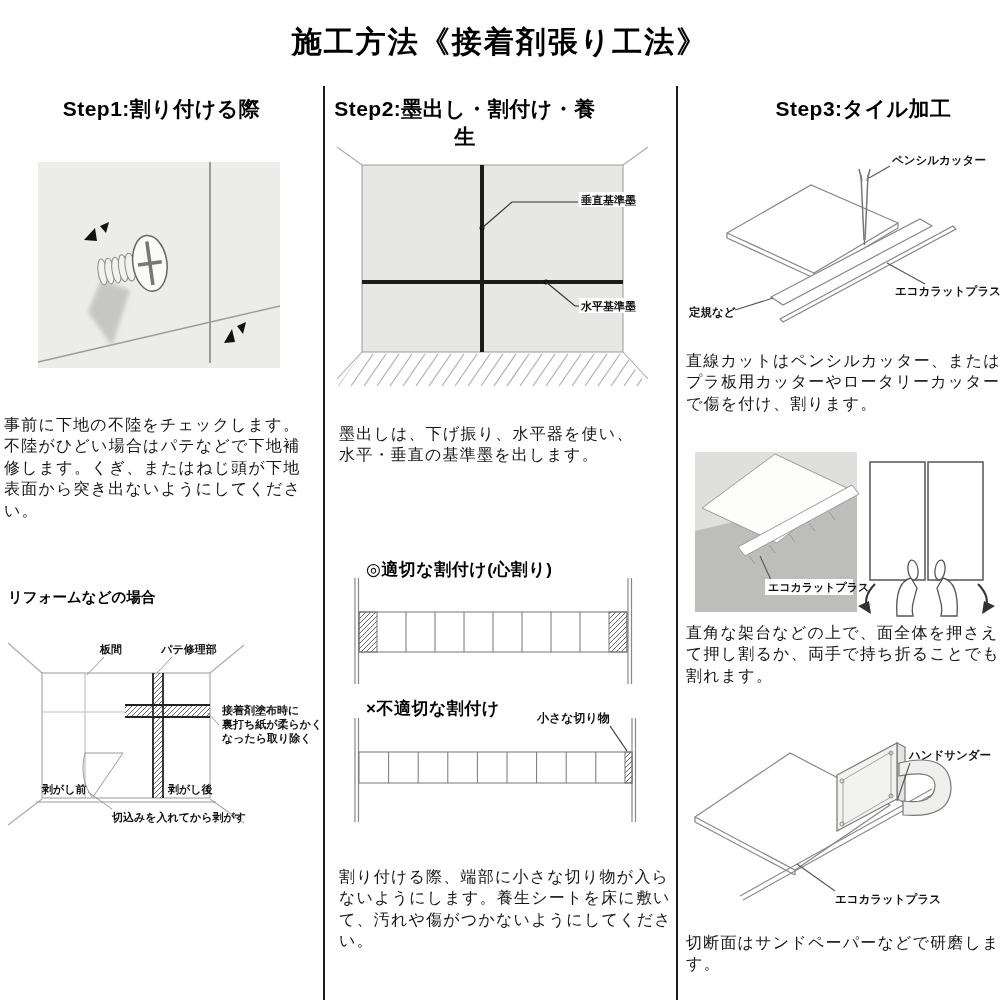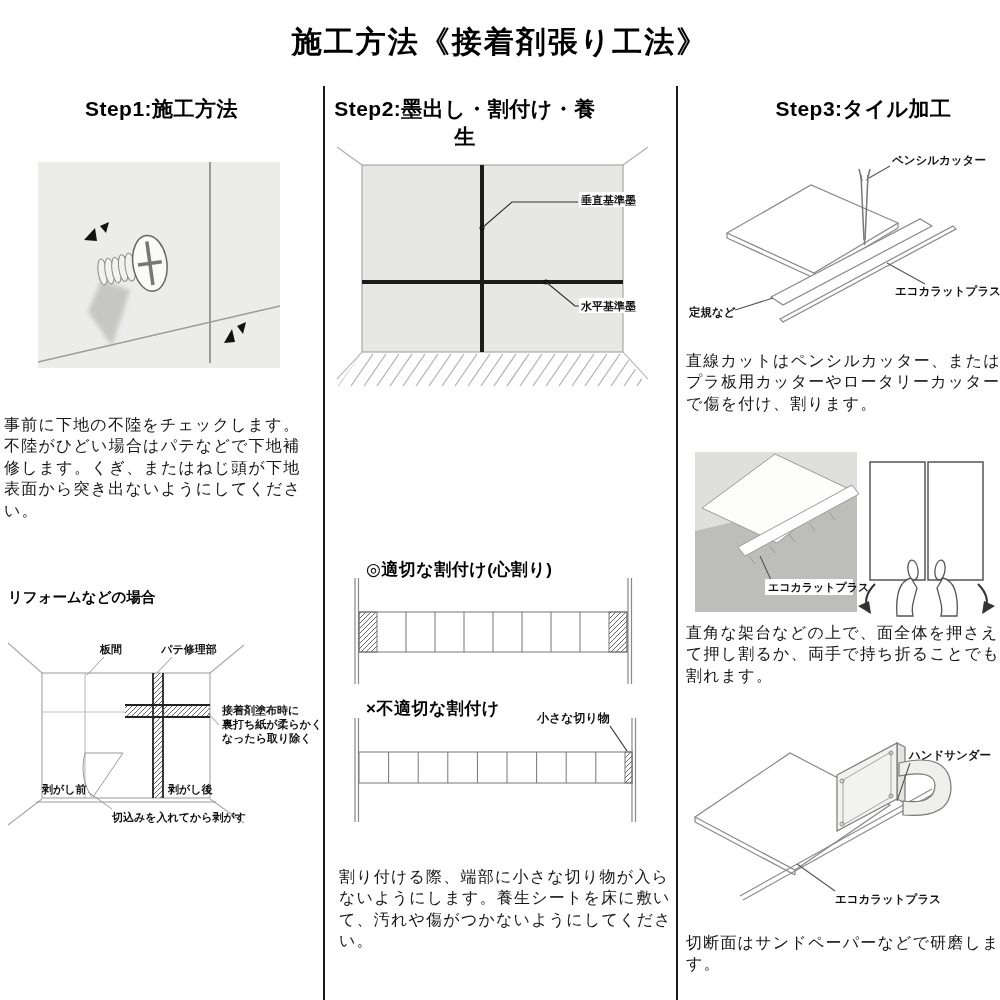--- a/index.html
+++ b/index.html
@@ -20,21 +20,21 @@
 </head>
 <body>
 
 <div class="page">
 
   <div class="abs title">施工方法《接着剤張り工法》</div>
 
   <div class="abs divider" style="left:323px;"></div>
   <div class="abs divider" style="left:676px;"></div>
 
-  <div class="abs colhead" style="left:0;width:323px;">Step1:施工方法</div>
+  <div class="abs colhead" style="left:0;width:323px;">Step1:割り付ける際</div>
   <div class="abs colhead" style="left:325px;width:280px;">Step2:墨出し・割付け・養生</div>
   <div class="abs colhead" style="left:706px;width:315px;">Step3:タイル加工</div>
 
   <svg class="abs" style="left:38px;top:162px;" width="242" height="206">
     <defs>
         <filter id="blur1">
           <feGaussianBlur stdDeviation="2"></feGaussianBlur>
         </filter>
       </defs>
     <rect x="0" y="0" width="242" height="206" fill="#ececea"></rect>
@@ -156,20 +156,22 @@
     <circle cx="147" cy="83" r="2.5" fill="#111"></circle>
     <polyline points="147,83 177,57 243,57" fill="none" stroke="#333" stroke-width="1.2"></polyline>
     <rect x="244" y="47" width="60" height="15" fill="#fff"></rect>
     <text class="lbl" x="246" y="59">垂直基準墨</text>
     <circle cx="211" cy="137" r="2.5" fill="#111"></circle>
     <polyline points="211,137 240,161 244,161" fill="none" stroke="#333" stroke-width="1.2"></polyline>
     <rect x="244" y="153" width="60" height="15" fill="#fff"></rect>
     <text class="lbl" x="246" y="165">水平基準墨</text>
   </svg>
 
+  <div class="abs para" style="left:339px;top:423px;width:335px;">墨出しは、下げ振り、水平器を使い、
+水平・垂直の基準墨を出します。</div>
 
   <div class="abs diaghead" style="left:366px;top:558px;">◎適切な割付け(心割り)</div>
 
   <svg class="abs" style="left:335px;top:578px;" width="340" height="106">
     <defs>
       <pattern id="h2" patternUnits="userSpaceOnUse" width="5" height="5">
         <path d="M0,5 L5,0" stroke="#555" stroke-width="0.9"></path>
       </pattern>
     </defs>
     <g stroke="#888" stroke-width="1.2">

